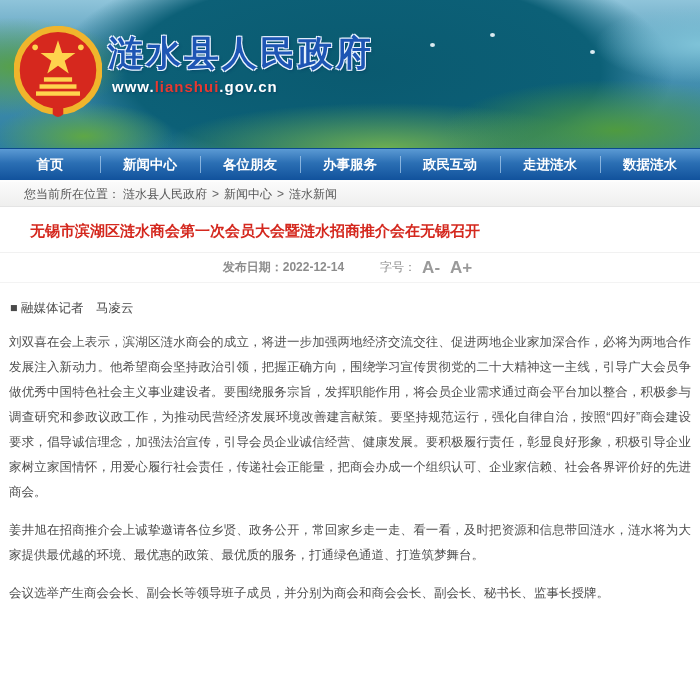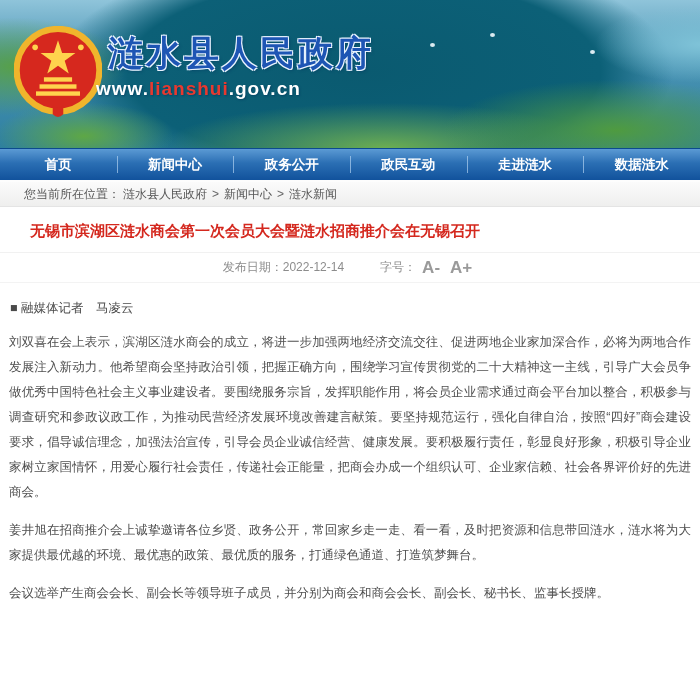--- a/index.html
+++ b/index.html
@@ -16,21 +16,21 @@
       radial-gradient(ellipse 160px 70px at 2% 45%, #57a04a 0%, rgba(87,160,74,0) 70%),
       radial-gradient(ellipse 150px 55px at 100% 30%, #7fc3d8 0%, rgba(127,195,216,0) 70%),
       radial-gradient(ellipse 430px 170px at 52% 48%, #0a5a70 0%, #0c6077 55%, rgba(12,96,119,0) 72%),
       linear-gradient(180deg, #8fc4da 0%, #4b94b4 40%, #2d7fa0 100%);
   }
   .boat { position:absolute; width:5px; height:4px; border-radius:50%; background:#f3fbff; opacity:.9; }
   .emblem { position:absolute; left:14px; top:26px; width:88px; height:92px; }
   .site-title { position:absolute; left:108px; top:30px; font-size:35px; font-weight:bold;
     color:#1d55b4; letter-spacing:3px;
     text-shadow:1px 1px 0 #eaf4ff, -1px -1px 0 #eaf4ff, 1px -1px 0 #eaf4ff, -1px 1px 0 #eaf4ff, 2px 2px 3px rgba(0,40,90,.35); }
-  .site-url { position:absolute; left:96px; top:78px; font-size:19px; font-weight:bold; color:#fff;
+  .site-url { position:absolute; left:112px; top:78px; font-size:15px; font-weight:bold; color:#fff;
     text-shadow:1px 1px 2px rgba(0,50,90,.55); letter-spacing:1px; }
   .site-url .red { color:#e8392f; }
 
   
   .nav { display:flex; width:700px; height:32px;
     background:linear-gradient(180deg,#5b9ad4 0%, #2b6fb4 45%, #11529c 100%);
     border-top:1px solid #0c4a8e; }
   .nav-item { flex:1; display:flex; align-items:center; justify-content:center;
     color:#fff; font-size:13.5px; font-weight:bold; cursor:pointer; position:relative; }
   .nav-item + .nav-item::before { content:""; position:absolute; left:0; top:7px; bottom:7px;
@@ -42,21 +42,21 @@
     display:flex; align-items:center; padding-left:24px; font-size:12px; color:#555; }
   .crumbbar .crumb { cursor:pointer; margin:0 3px; }
   .crumbbar .sep { margin:0 2px; color:#666; }
 
   
   .main { width:700px; background:#fff; }
   .art-title { text-align:left; color:#d4281e; font-size:15px; font-weight:bold;
     padding:15px 30px 11px; border-bottom:1px solid #f1f1f1; }
   .meta-row { display:flex; align-items:center; justify-content:center; height:30px;
     border-bottom:1px solid #f3f3f3; color:#8c8c8c; font-size:12px; }
-  .meta-date { margin-right:36px; }
+  .meta-date { margin-right:36px;font-weight:bold; }
   .font-label { margin-right:1px; }
   .font-btn { font-size:17px; color:#9a9a9a; margin:0 5px; cursor:pointer; font-weight:bold; }
   .byline { margin:17px 10px 0; font-size:12.5px; color:#4a4a4a; }
   .paras { padding:0 9px; }
   .paras p { font-size:12.5px; color:#4f4f4f; line-height:25px; margin-top:13px; text-align:justify; }
 </style>
 </head>
 <body>
 
 <div class="page">
@@ -76,21 +76,22 @@
       <circle cx="76" cy="24" r="3.2" fill="#ffd34d"></circle>
       <path d="M44 90 Q50 96 56 90 L56 100 Q50 106 44 100 Z" fill="#d6281e"></path>
     </svg>
     <div class="site-title">涟水县人民政府</div>
     <div class="site-url"><span>www.</span><span class="red">lianshui</span><span>.gov.cn</span></div>
   </div>
 
   <div class="nav">
     <div class="nav-item">首页</div>
     <div class="nav-item">新闻中心</div>
-    <div class="nav-item">政务公开</div>
+    <div class="nav-item">各位朋友</div>
+    <div class="nav-item">办事服务</div>
     <div class="nav-item">政民互动</div>
     <div class="nav-item">走进涟水</div>
     <div class="nav-item">数据涟水</div>
   </div>
 
   <div class="crumbbar">
     <span>您当前所在位置：</span>
     <span class="crumb">涟水县人民政府</span>
     <span class="sep">&gt;</span>
     <span class="crumb">新闻中心</span>

